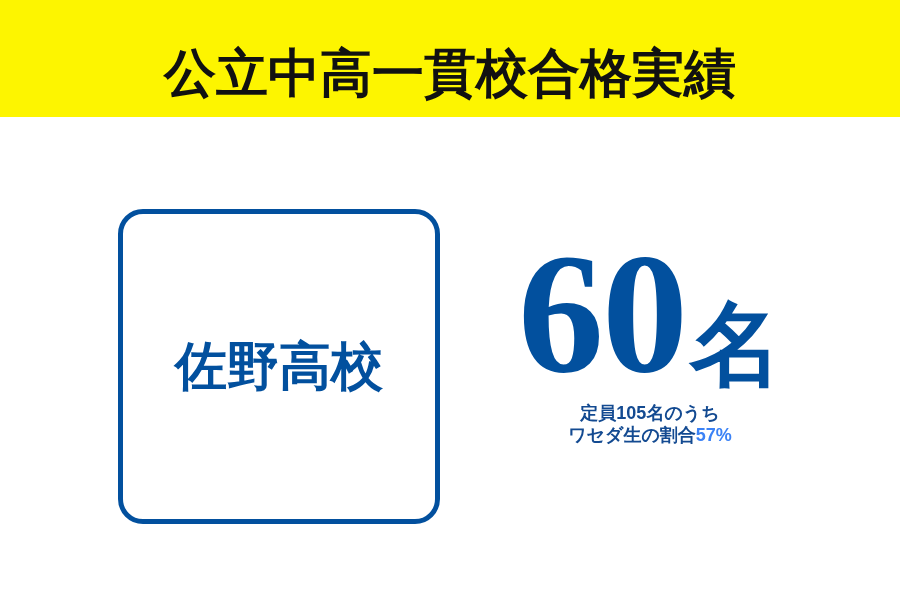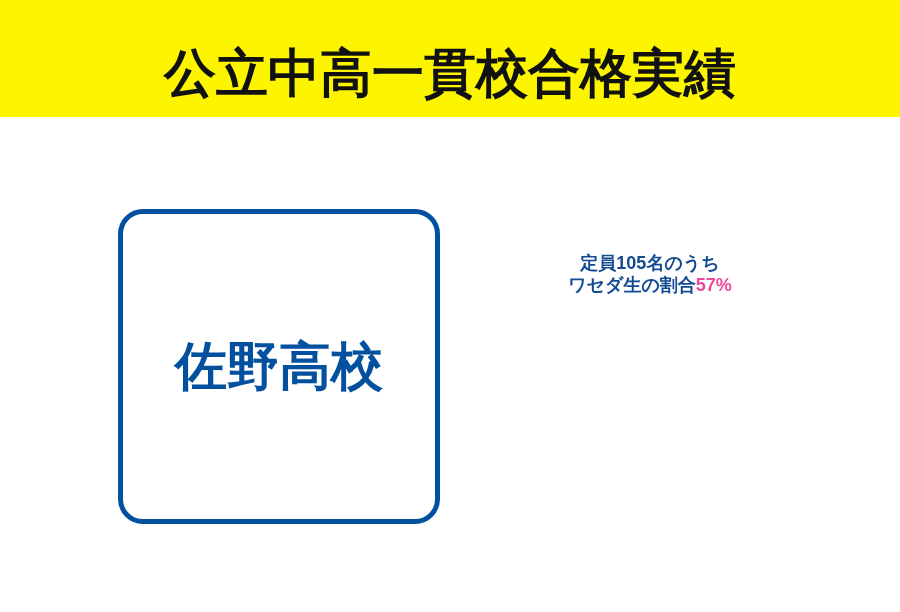--- a/index.html
+++ b/index.html
@@ -112,38 +112,42 @@
   }
   .note-line {
     font-size: 18px;
     font-weight: 700;
     color: #134a91;
     line-height: 1.22;
     white-space: nowrap;
     letter-spacing: 0px;
   }
   .note-highlight {
-    color: #ec4899;
+    color: #3b82f6;
     font-weight: 700;
   }
 </style>
 </head>
 <body>
 
 <div class="header-banner">
   <div class="header-title">公立中高一貫校合格実績</div>
 </div>
 
 <div class="content-area">
 
   <div class="school-box">
     <div class="school-line">佐野高校</div>
   </div>
 
   <div class="result-block">
+    <div class="count-row">
+      <span class="count-number">60</span>
+      <span class="count-unit">名</span>
+    </div>
     <div class="note-lines">
       <div class="note-line">定員105名のうち</div>
       <div class="note-line">
         <span>ワセダ生の割合</span><span class="note-highlight">57%</span>
       </div>
     </div>
   </div>
 
 </div>
 

